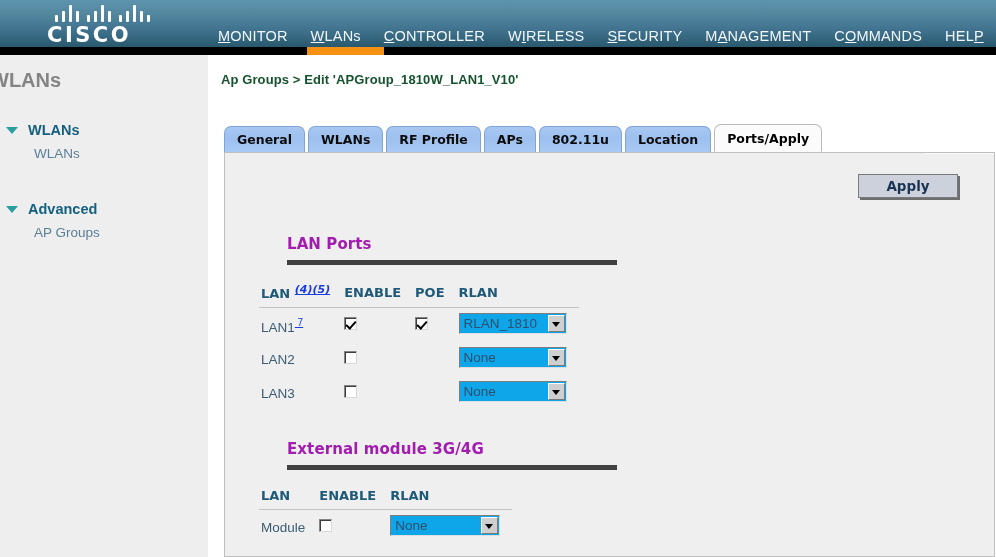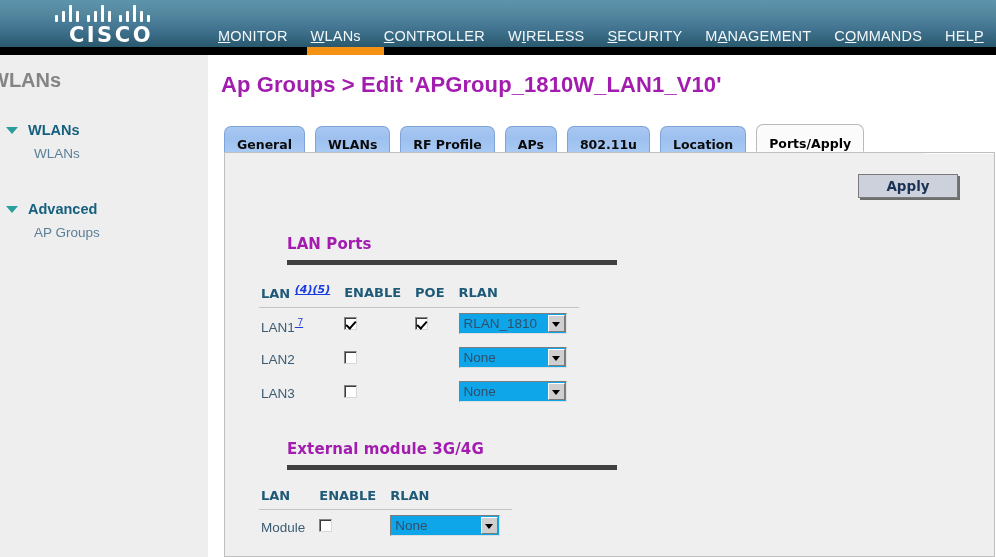--- a/index.html
+++ b/index.html
@@ -52,21 +52,21 @@
     border-radius: 1px;
     display: block;
   }
   .cisco-word {
     font-family: "DejaVu Sans", sans-serif;
     color: #ffffff;
     font-size: 21px;
     font-weight: bold;
     letter-spacing: 2.5px;
     line-height: 22px;
-    text-align: right;
+    text-align: left;
     margin-top: 2px;
   }
 
   .nav {
     position: absolute;
     left: 218px;
     top: 28px;
     height: 19px;
     white-space: nowrap;
   }
@@ -159,42 +159,42 @@
     left: 220px;
     top: 55px;
     width: 776px;
     height: 502px;
     background: #ffffff;
   }
   .page-title {
     position: absolute;
     left: 1px;
     top: 17px;
-    font-size: 22px;
-    font-weight: bold;
-    color: #a21caf;
+    font-size: 13px;
+    font-weight: bold;
+    color: #14532d;
     letter-spacing: 0.1px;
     white-space: nowrap;
   }
 
   
   .tabs {
     position: absolute;
     left: 4px;
     top: 71px;
     height: 28px;
     white-space: nowrap;
     z-index: 3;
   }
   .tab {
     display: inline-block;
     height: 26px;
     line-height: 26px;
-    padding: 5px 12px;
-    margin-right: 10px;
+    padding: 0 12px;
+    margin-right: 3px;
     font-family: "DejaVu Sans", sans-serif;
     font-size: 12.5px;
     font-weight: bold;
     color: #0b0b0b;
     background: linear-gradient(180deg, #a9c8f2 0%, #9dc0ef 45%, #a8c9f3 100%);
     border: 1px solid #7fa4d8;
     border-bottom: none;
     border-radius: 7px 7px 0 0;
     vertical-align: top;
     cursor: pointer;

